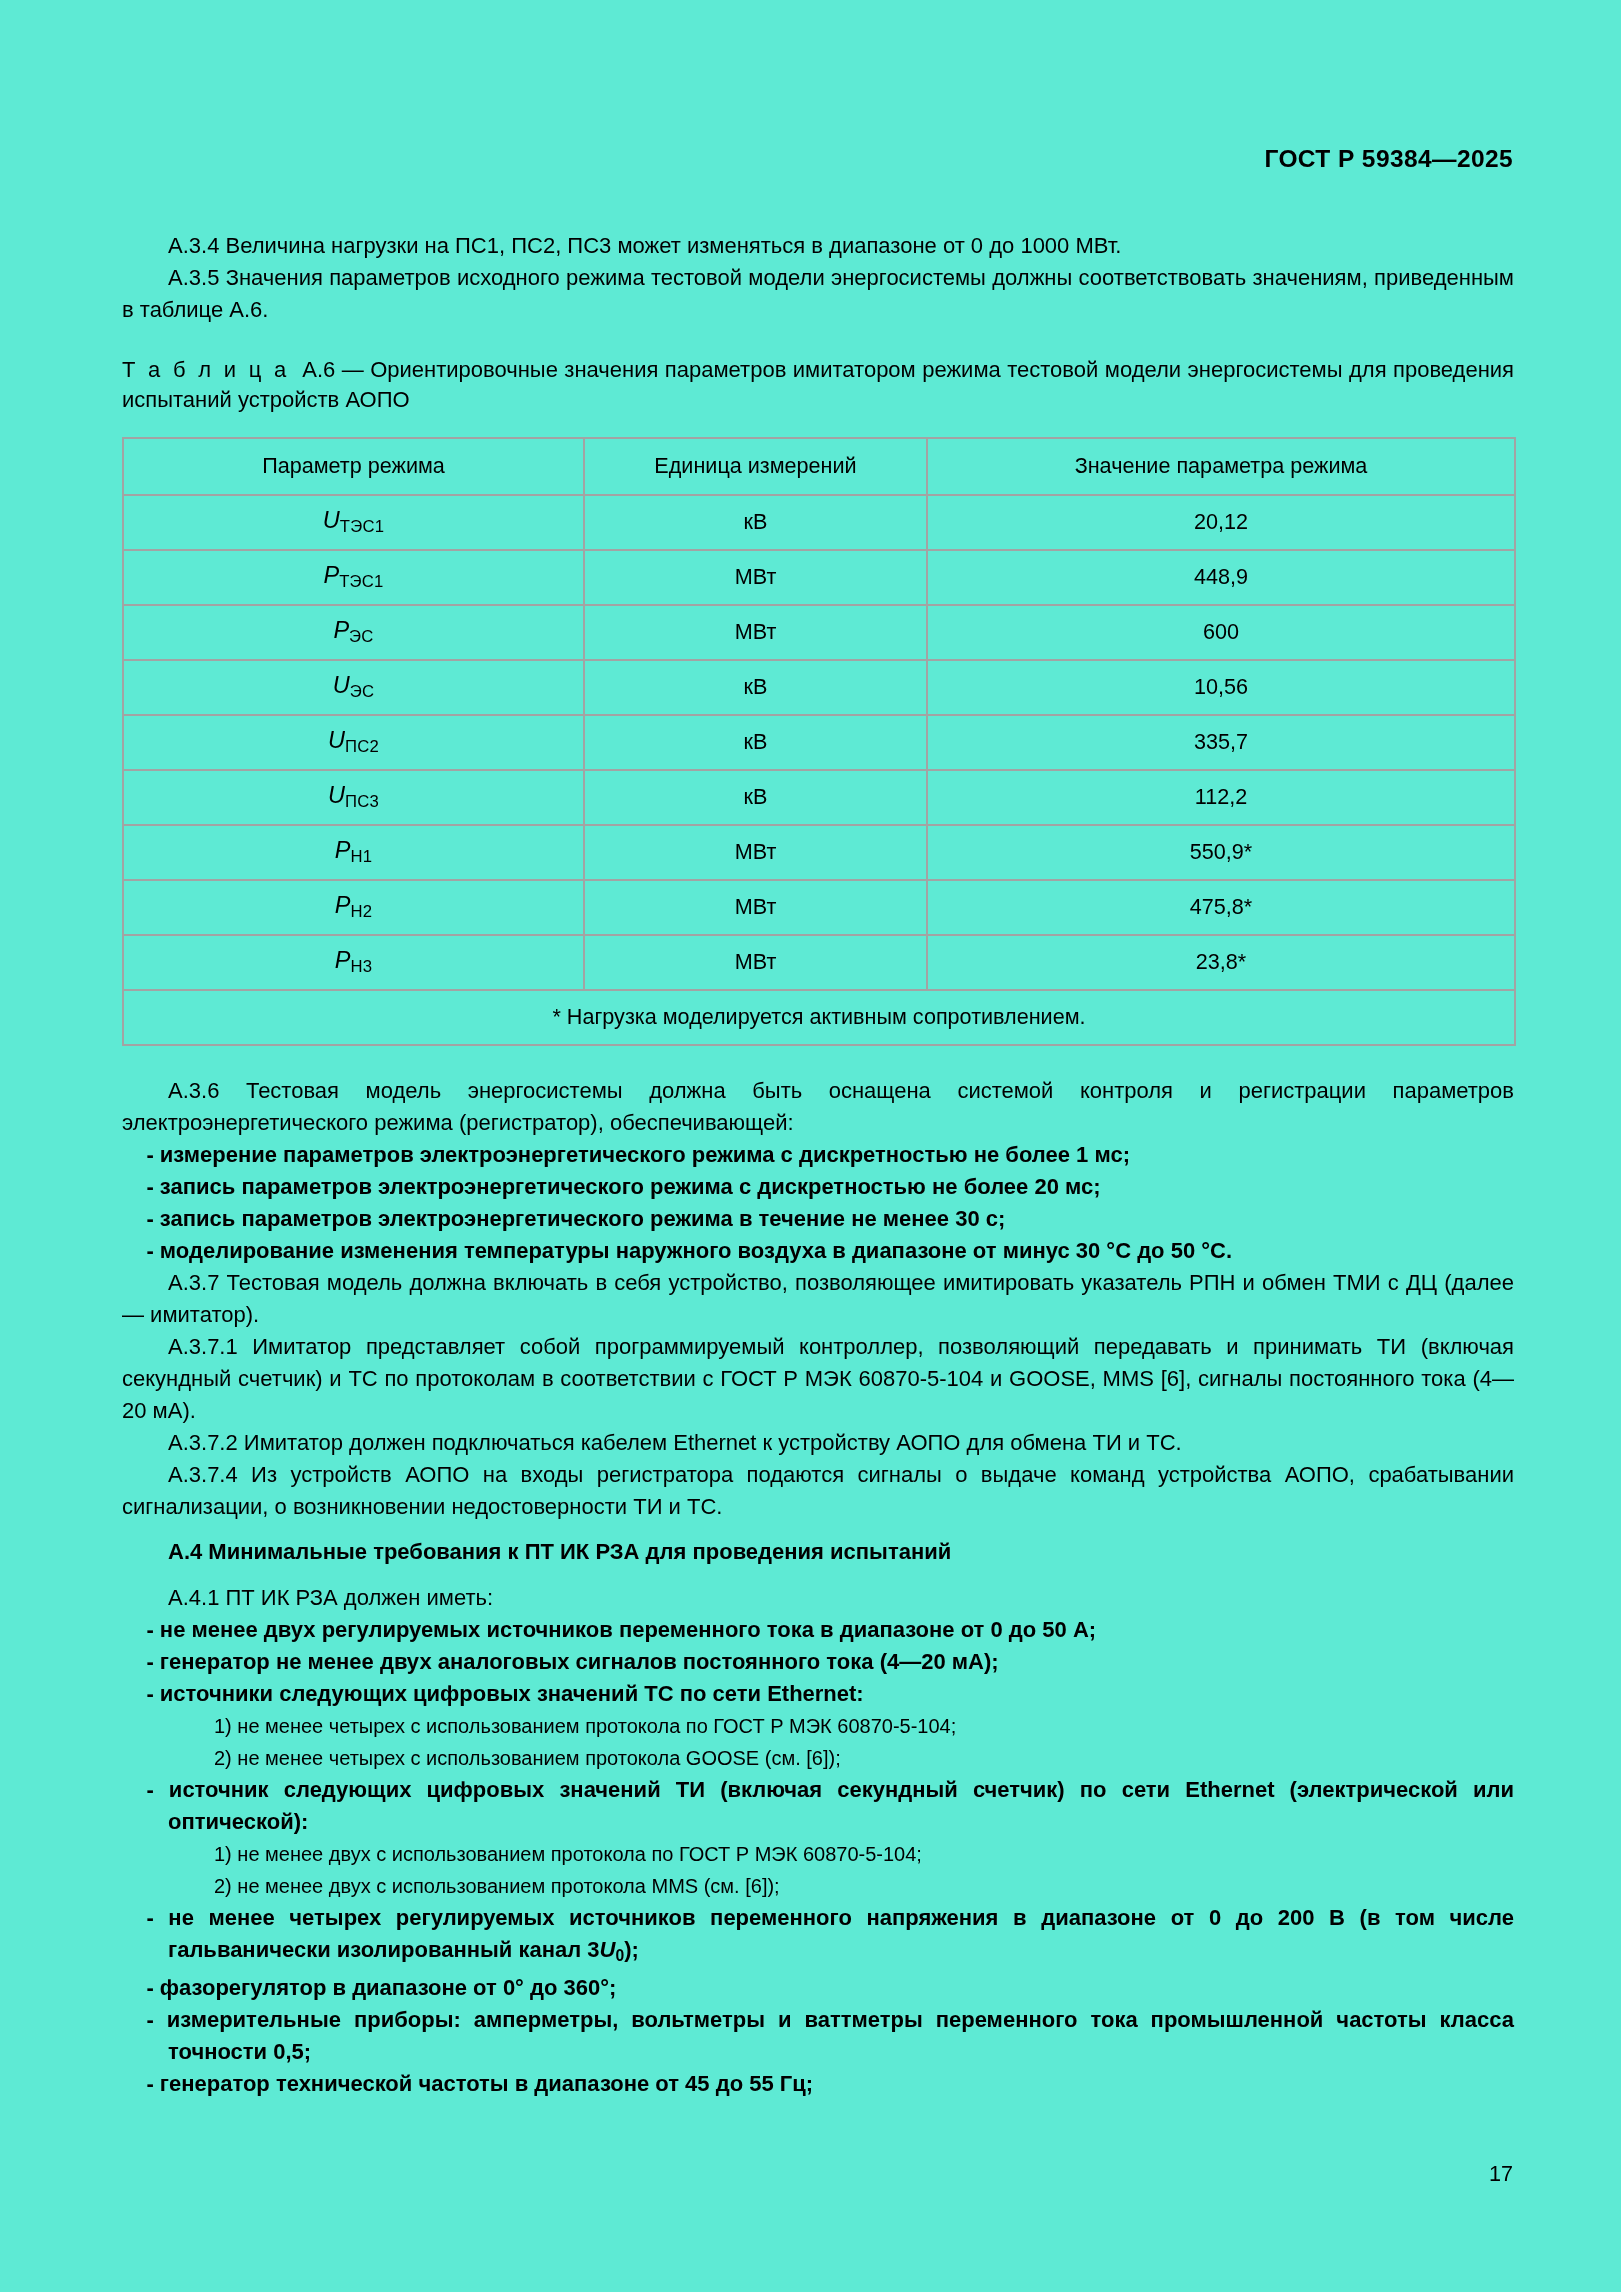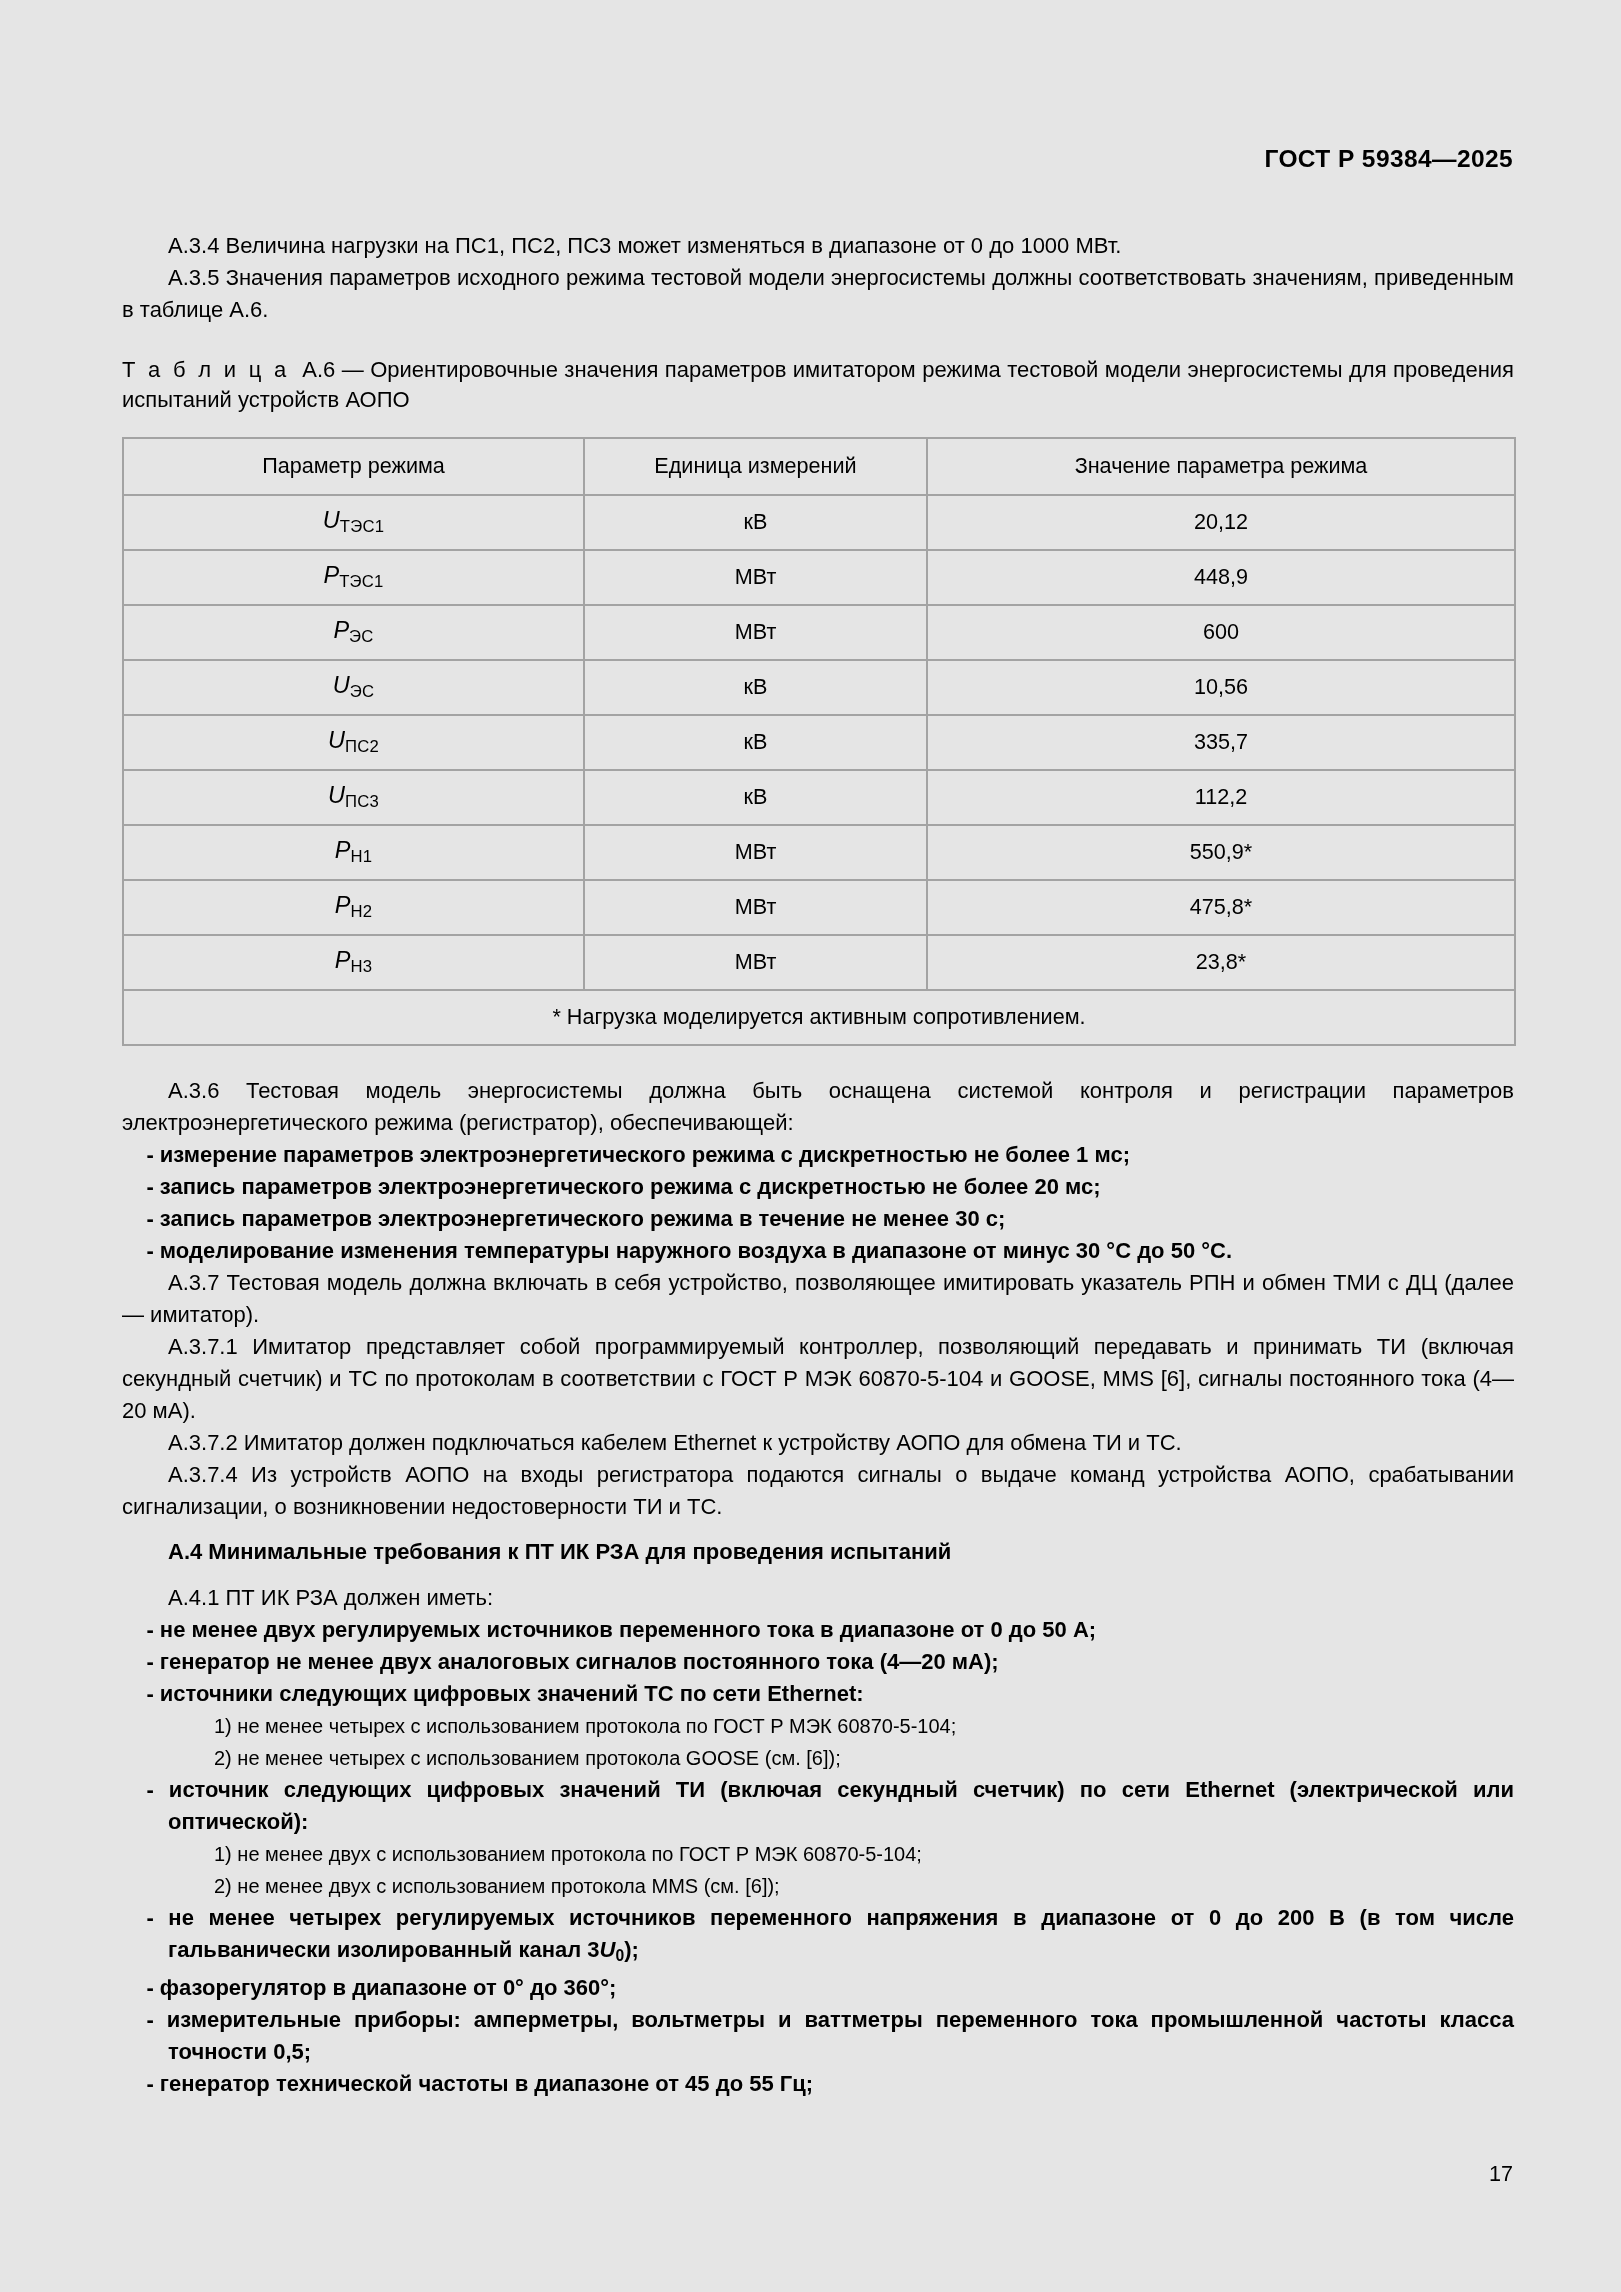--- a/index.html
+++ b/index.html
@@ -8,21 +8,21 @@
     background: #ffffff;
   }
   body {
     font-family: "Liberation Sans", sans-serif;
     color: #000000;
   }
   .page {
     position: relative;
     width: 1621px;
     height: 2293px;
-    background: #e5e5e5;
+    background: #5eead4;
     box-sizing: border-box;
     padding: 0;
     overflow: hidden;
   }
   .content {
     position: absolute;
     left: 122px;
     top: 0;
     width: 1392px;
   }

